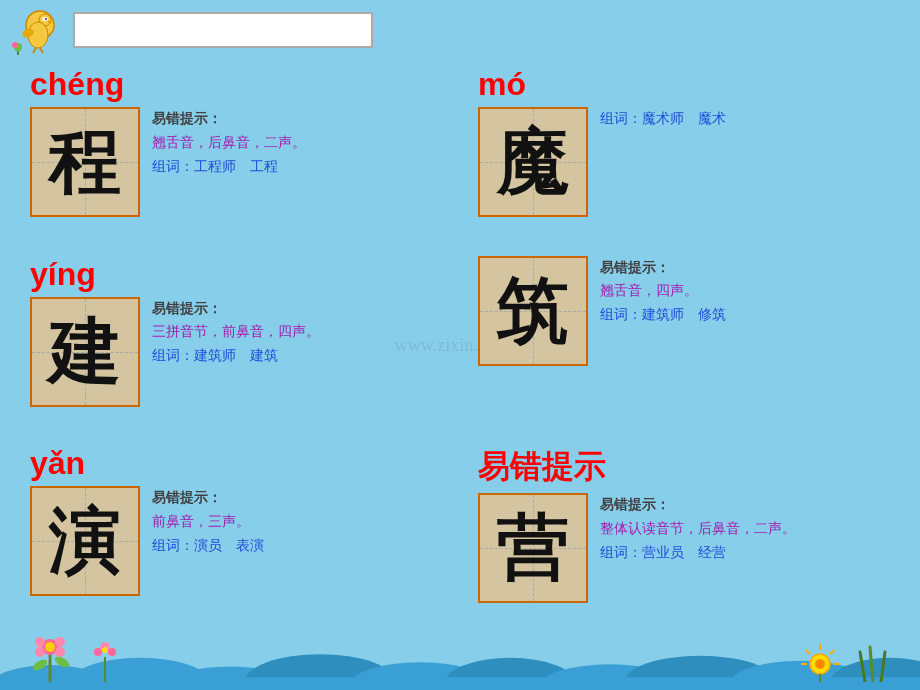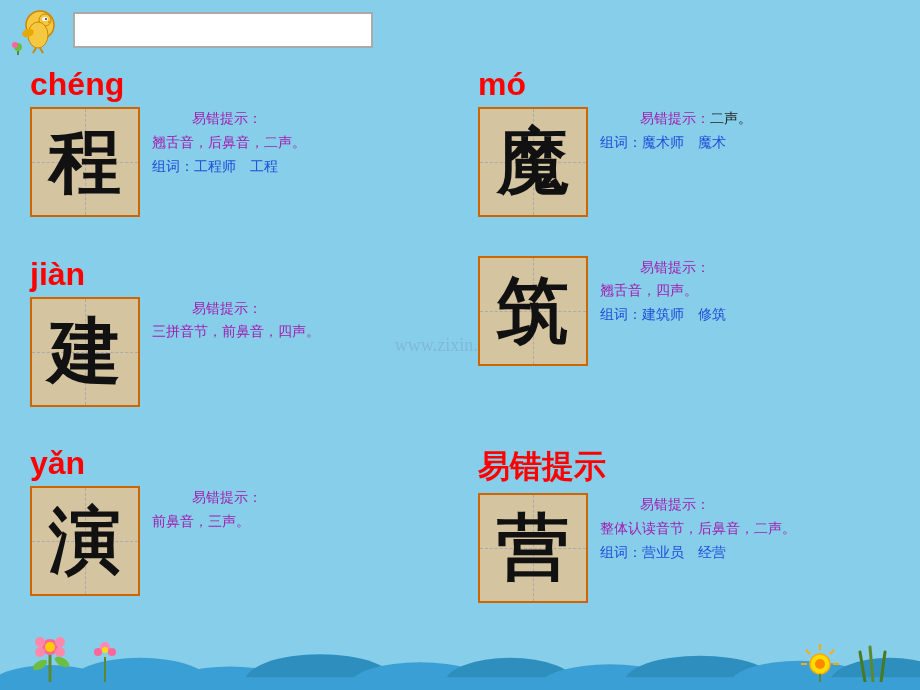--- a/index.html
+++ b/index.html
@@ -99,23 +99,22 @@
     }
 
     .char-notes {
       flex: 1;
       font-size: 14px;
       color: #222;
       line-height: 1.7;
     }
 
     .note-label {
-      color: #a21caf;
-      font-weight: normal;
-      margin-left: 40px;
+      color: #404040;
+      font-weight: bold;
     }
 
     .note-text {
       color: #a21caf;
     }
 
     .word-group {
       color: #1d4ed8;
     }
 
@@ -221,41 +220,41 @@
     </div>
   </div>
 
   <div class="char-block">
     <div class="pinyin">mó</div>
     <div class="char-info">
       <div class="char-box">
         <span class="char-text">魔</span>
       </div>
       <div class="char-notes">
-        <div>
-          <span class="note-label">易错提示：</span><span>二声。</span>
-        </div>
         <div class="word-group">
           <span>组词：</span><span>魔术师　魔术</span>
         </div>
       </div>
     </div>
   </div>
 
   <div class="char-block">
-    <div class="pinyin">jiàn</div>
+    <div class="pinyin">yíng</div>
     <div class="char-info">
       <div class="char-box">
         <span class="char-text">建</span>
       </div>
       <div class="char-notes">
         <div>
           <span class="note-label">易错提示：</span>
         </div>
         <div class="note-text">三拼音节，前鼻音，四声。</div>
+        <div class="word-group">
+          <span>组词：</span><span>建筑师　建筑</span>
+        </div>
       </div>
     </div>
   </div>
 
   <div class="char-block">
     <div class="char-info">
       <div class="char-box">
         <span class="char-text">筑</span>
       </div>
       <div class="char-notes">
@@ -274,20 +273,23 @@
     <div class="pinyin">yǎn</div>
     <div class="char-info">
       <div class="char-box">
         <span class="char-text">演</span>
       </div>
       <div class="char-notes">
         <div>
           <span class="note-label">易错提示：</span>
         </div>
         <div class="note-text">前鼻音，三声。</div>
+        <div class="word-group">
+          <span>组词：</span><span>演员　表演</span>
+        </div>
       </div>
     </div>
   </div>
 
   <div class="char-block">
     <div class="pinyin">易错提示</div>
     <div class="char-info">
       <div class="char-box">
         <span class="char-text">营</span>
       </div>

